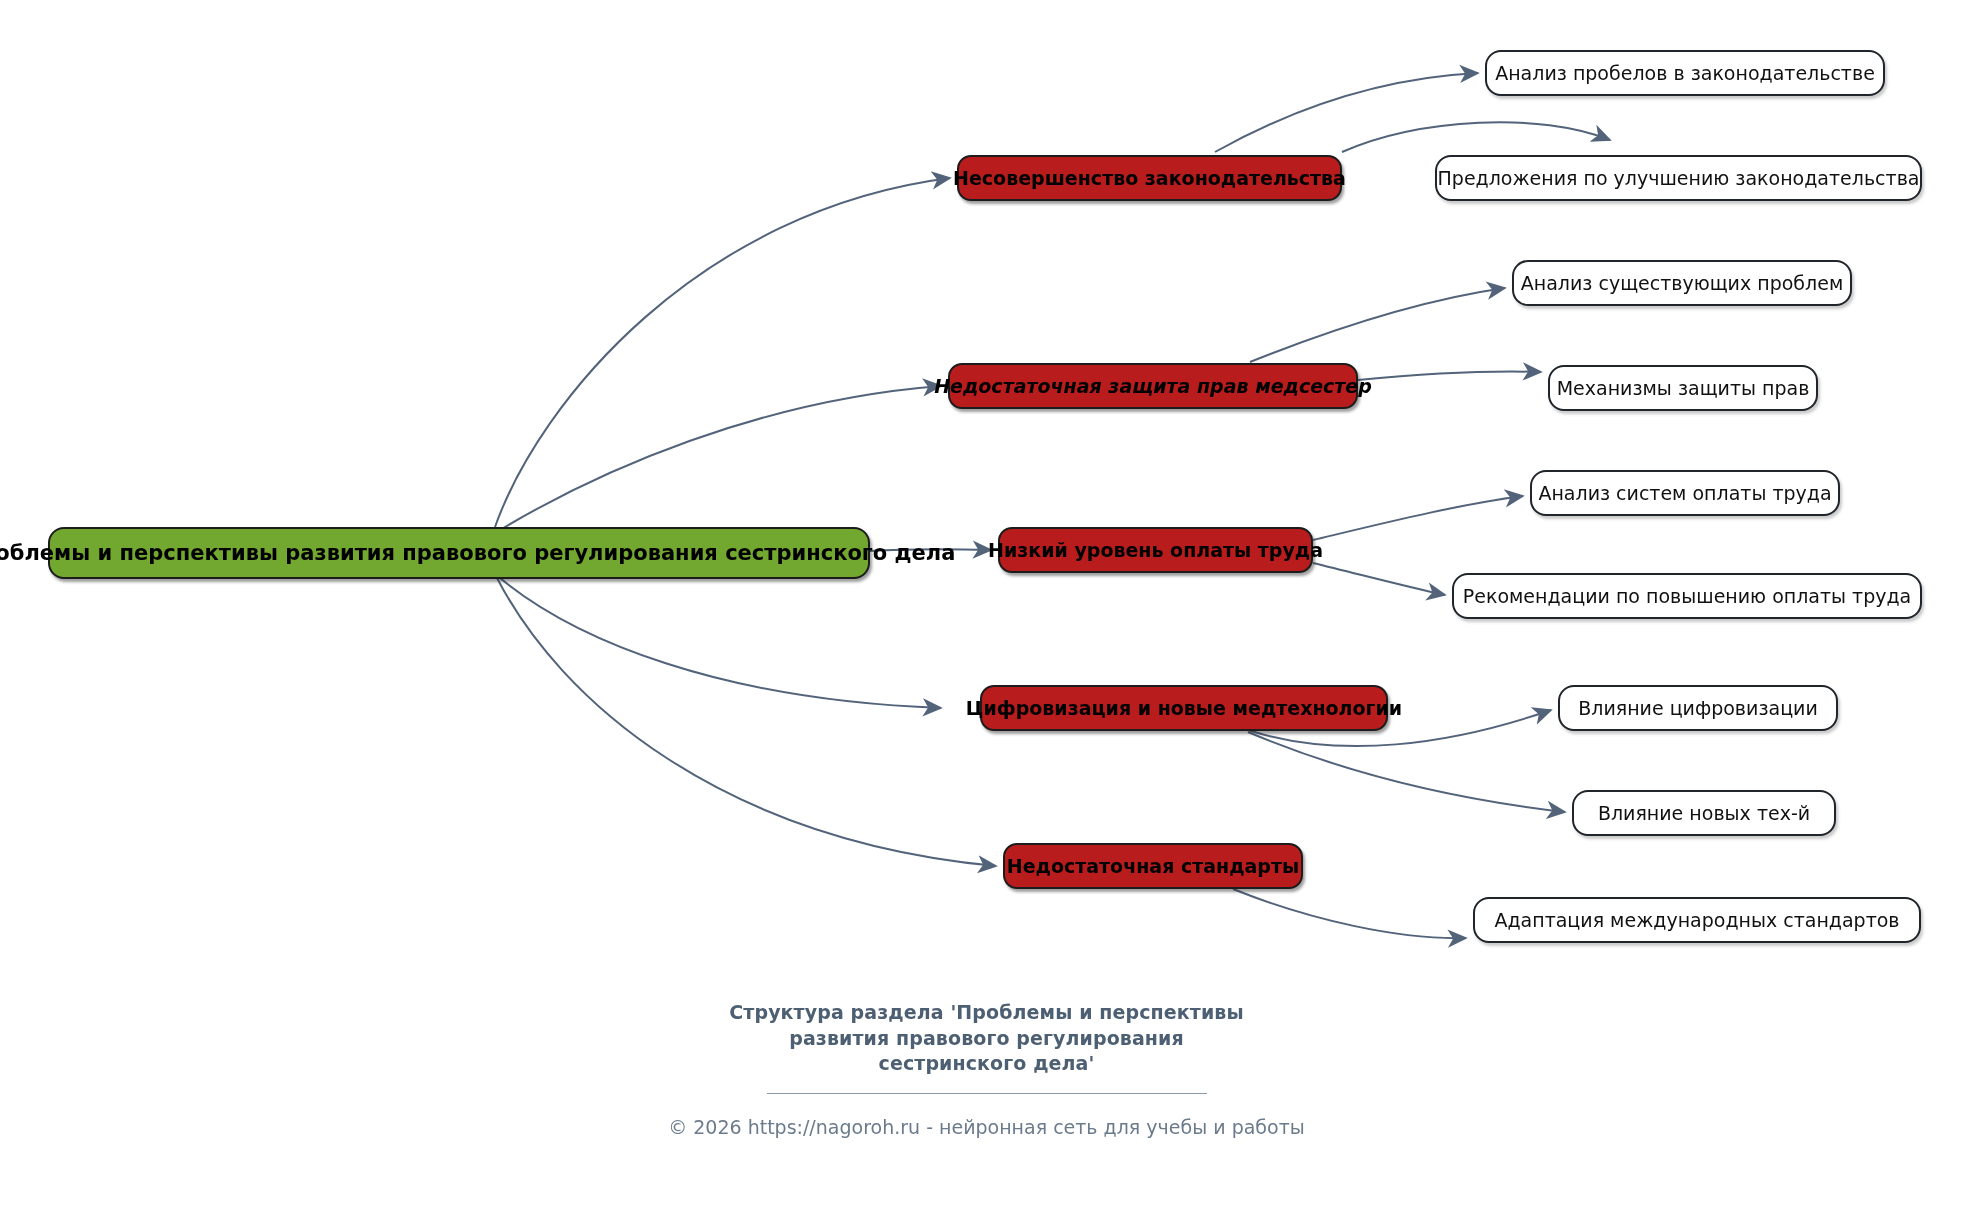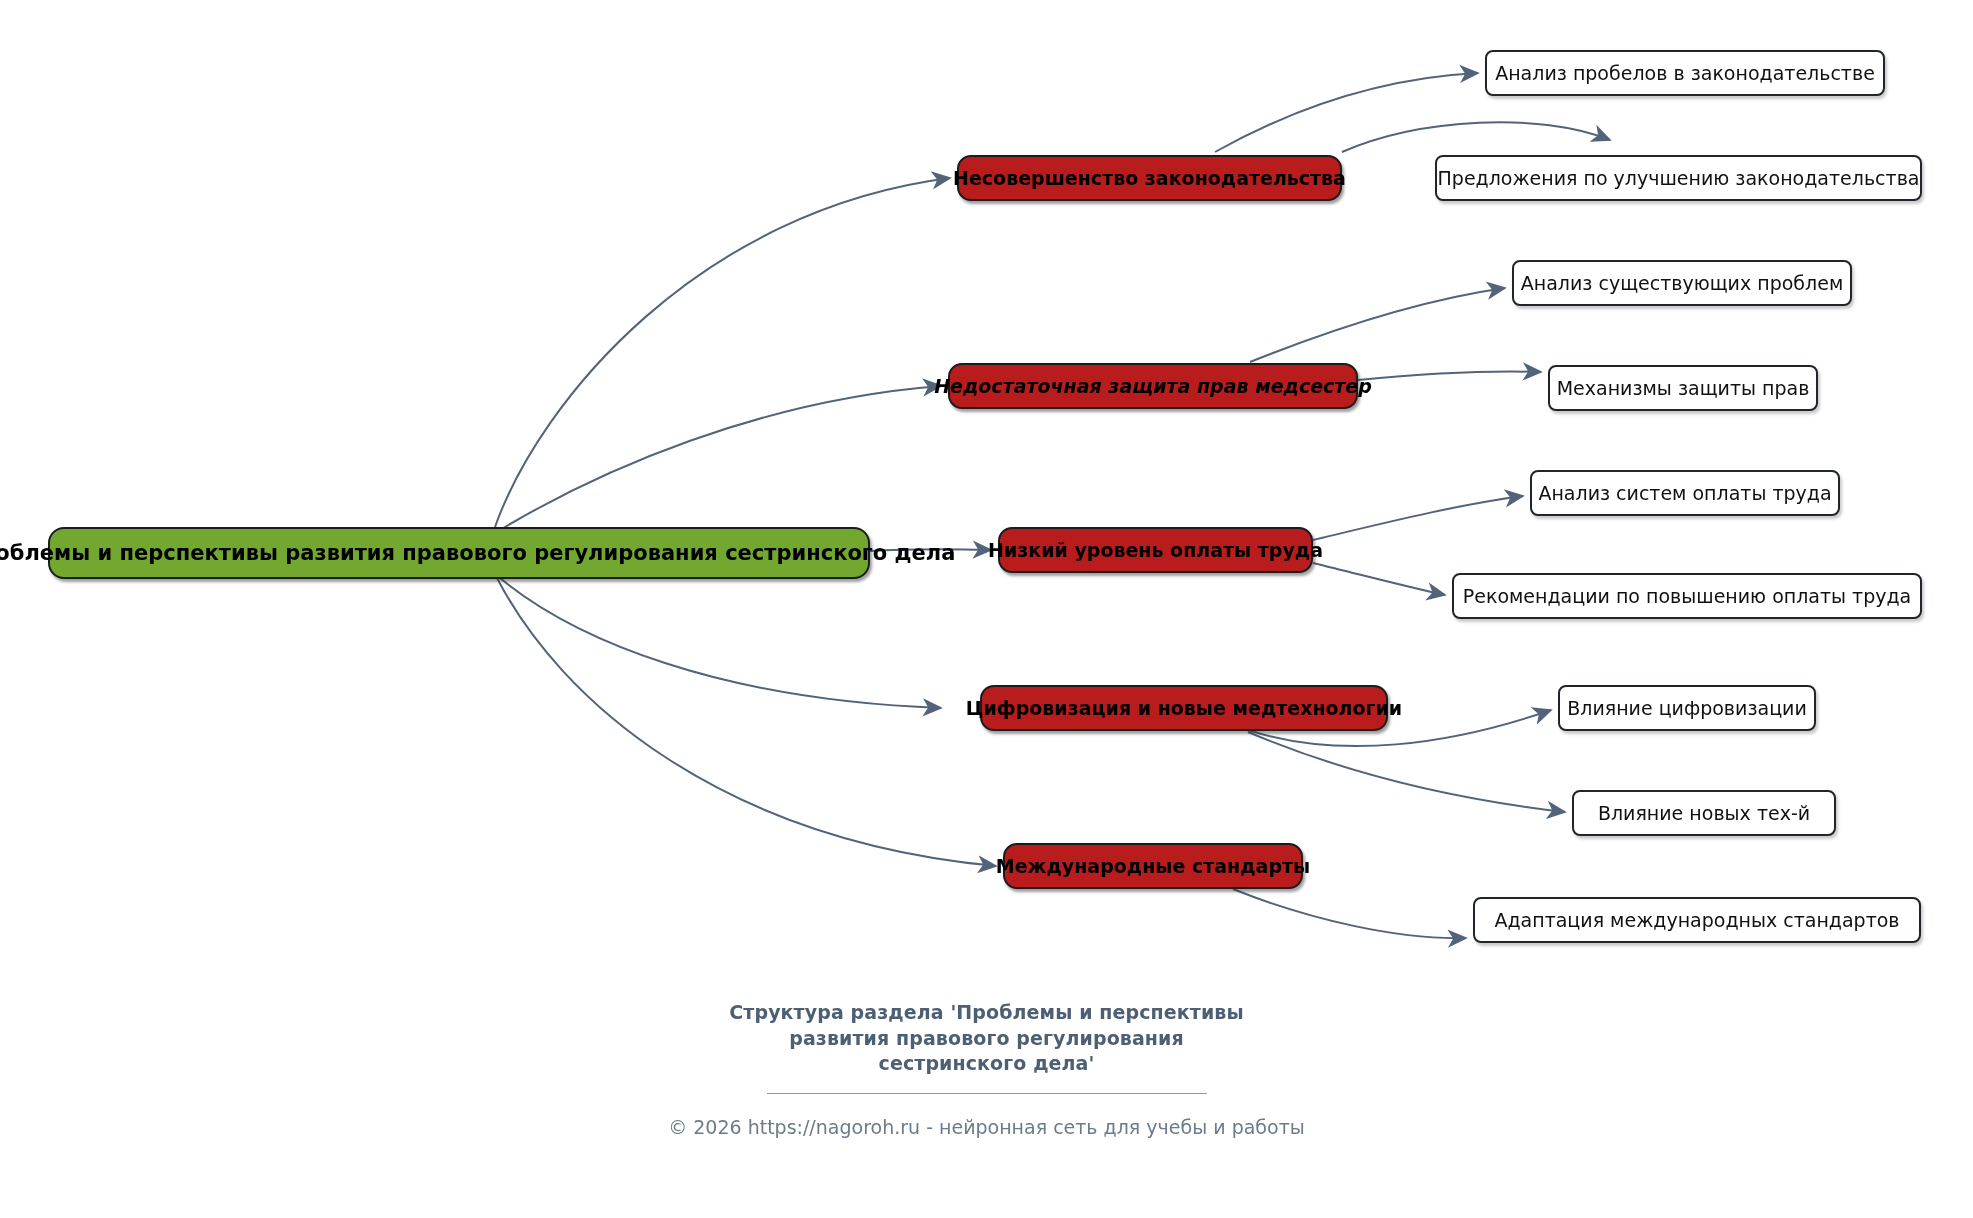--- a/index.html
+++ b/index.html
@@ -69,21 +69,21 @@
     font-size: 19px;
     font-weight: 700;
     padding: 0 16px;
     box-shadow: 2px 3px 3px rgba(40,40,40,0.45);
   }
 
   
   .node.leaf {
     background: #ffffff;
     border: 2px solid #20242b;
-    border-radius: 8px;
+    border-radius: 16px;
     color: #111111;
     font-size: 19px;
     font-weight: 400;
     padding: 0 16px;
     box-shadow: 2px 3px 3px rgba(80,80,80,0.30);
   }
 
   
   #footer {
     position: absolute;
@@ -182,29 +182,29 @@
   <div class="node leaf" style="left:1530px; top:470px; width:310px; height:46px;">
     <span class="node-label">Анализ систем оплаты труда</span>
   </div>
   <div class="node leaf" style="left:1452px; top:573px; width:470px; height:46px;">
     <span class="node-label">Рекомендации по повышению оплаты труда</span>
   </div>
 
   <div class="node branch" style="left:948px; top:685px; width:408px; height:46px;margin-left:32px;">
     <span class="node-label">Цифровизация и новые медтехнологии</span>
   </div>
-  <div class="node leaf" style="left:1558px; top:685px; width:258px; height:46px;">
+  <div class="node leaf" style="left:1558px; top:685px; width:280px; height:46px;">
     <span class="node-label">Влияние цифровизации</span>
   </div>
   <div class="node leaf" style="left:1572px; top:790px; width:264px; height:46px;">
     <span class="node-label">Влияние новых тех-й</span>
   </div>
 
   <div class="node branch" style="left:1003px; top:843px; width:300px; height:46px;">
-    <span class="node-label">Международные стандарты</span>
+    <span class="node-label">Недостаточная стандарты</span>
   </div>
   <div class="node leaf" style="left:1473px; top:897px; width:448px; height:46px;justify-content:center;">
     <span class="node-label">Адаптация международных стандартов</span>
   </div>
 
   <div id="footer">
     <div id="caption">Структура раздела 'Проблемы и перспективы развития правового регулирования сестринского дела'</div>
     <div id="divider"></div>
     <div id="copyright">© 2026 https://nagoroh.ru - нейронная сеть для учебы и работы</div>
   </div>

